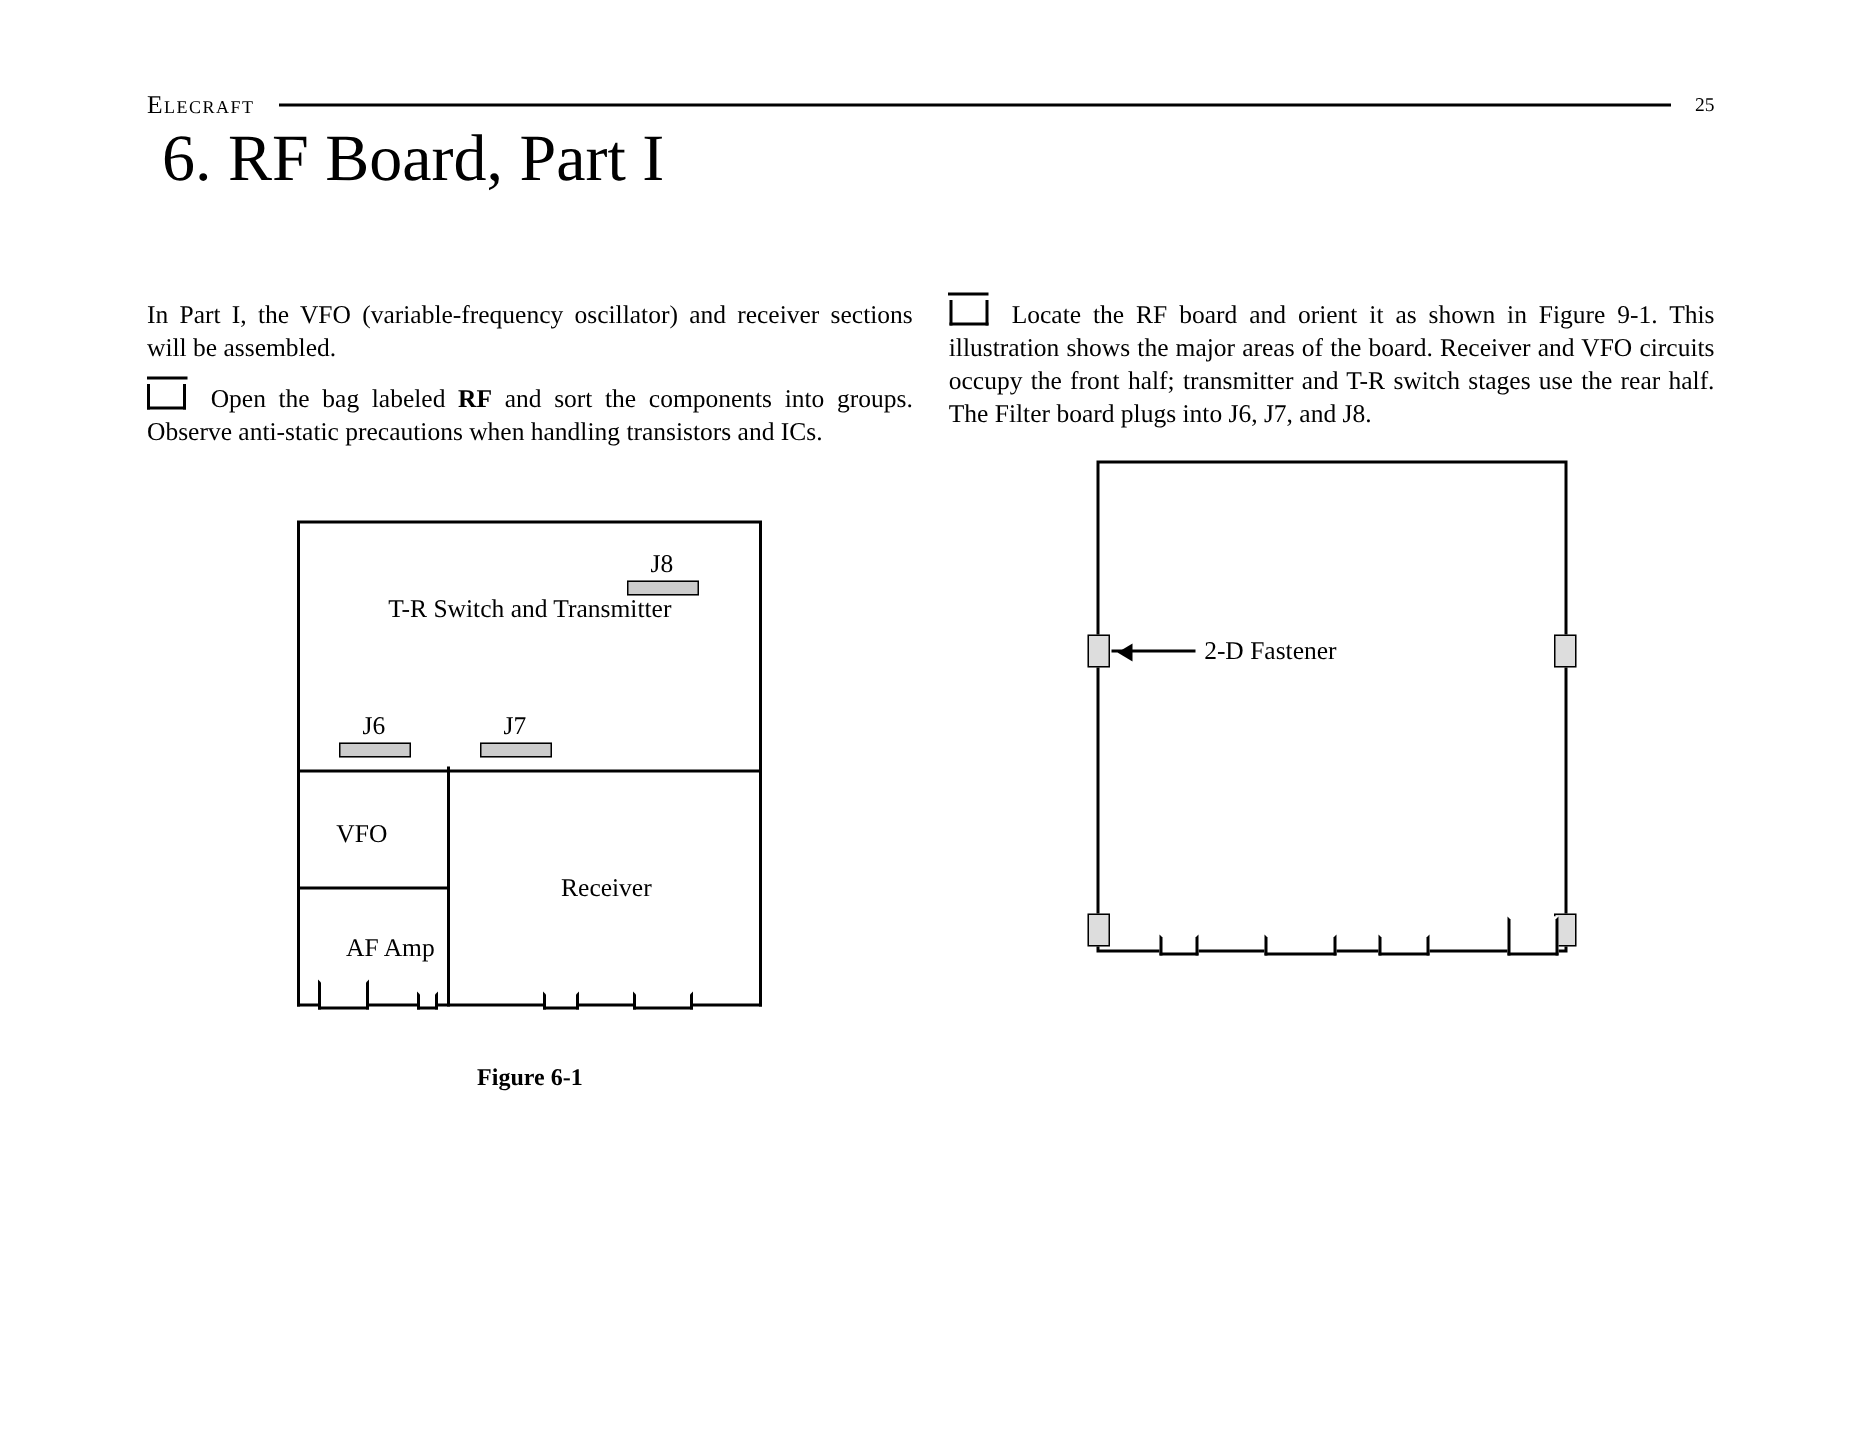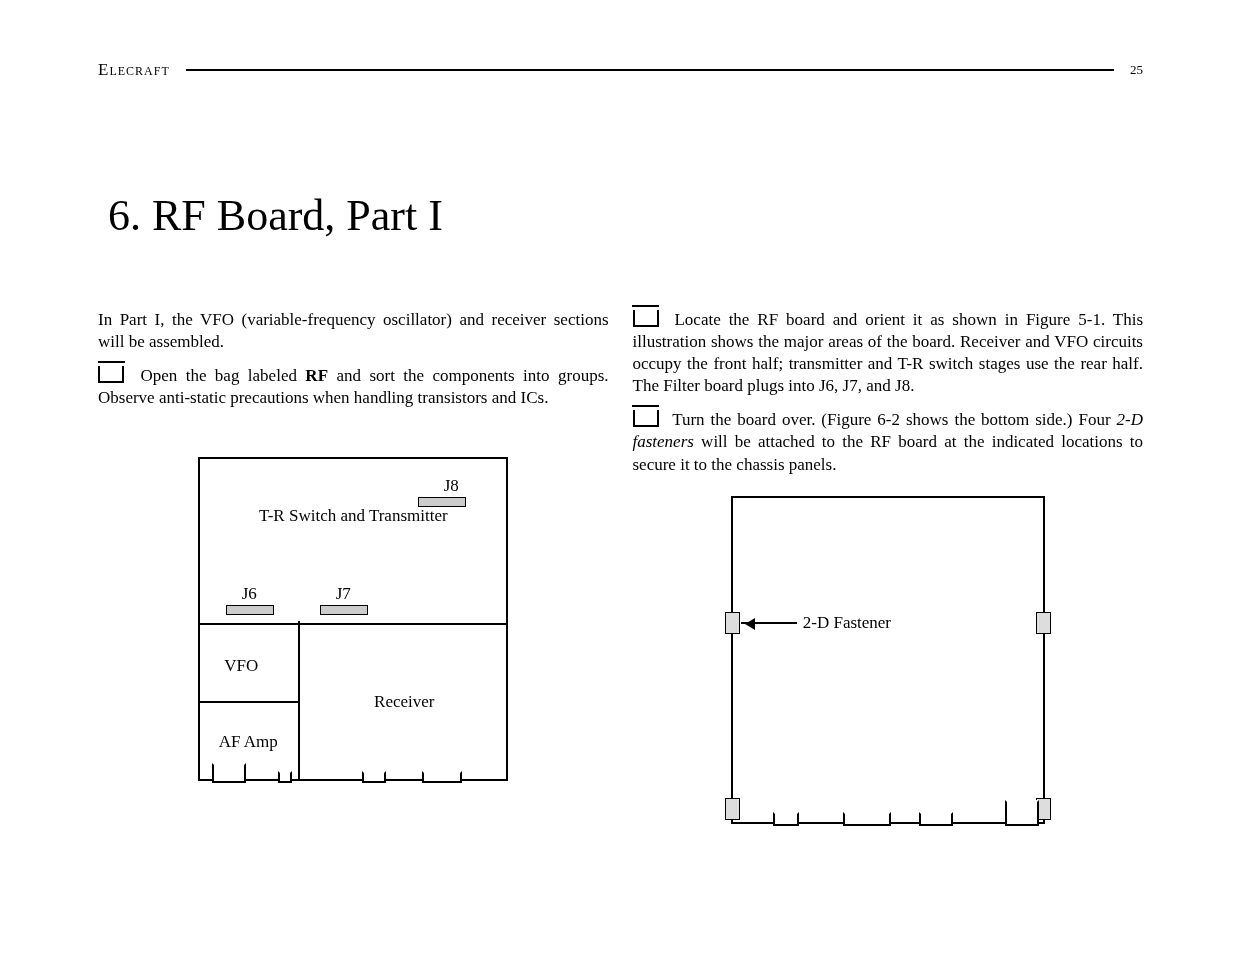--- a/index.html
+++ b/index.html
@@ -11,21 +11,20 @@
     width: 1235px;
     height: 954px;
     box-sizing: border-box;
   }
   .page {
     padding: 60px 92px 40px 98px;
   }
   .header-row {
     display: flex;
     align-items: center;
-    margin-bottom: 110px;
   }
   .brand {
     font-size: 17px;
     letter-spacing: 1px;
     font-variant: small-caps;
     margin-right: 16px;
   }
   .header-rule {
     flex: 1;
     border-top: 2.5px solid #000;
@@ -106,25 +105,25 @@
     border-top: 2px solid #000;
   }
   .label {
     position: absolute;
     font-size: 17px;
     text-align: center;
     line-height: 1.25;
   }
   .f1-tr  { left: 60px; top: 48px; width: 190px; }
   .f1-vfo { left: 0; top: 198px; width: 86px; }
-  .f1-af  { left: 0; top: 274px; width: 100px; }
+  .f1-af  { left: 0; top: 274px; width: 100px; padding-left: 12px; }
   .f1-rx  { left: 100px; top: 234px; width: 212px; }
   .f1-j6l { left: 28px;  top: 126px; width: 46px; }
   .f1-j7l { left: 122px; top: 126px; width: 46px; }
-  .f1-j8l { left: 230px; top: 18px;  width: 46px; }
+  .f1-j8l { left: 220px; top: 18px;  width: 46px; }
   .connector {
     position: absolute;
     width: 46px; height: 8px;
     border: 1.5px solid #000;
     background: #ccc;
   }
   .f1-j6 { left: 28px;  top: 148px; }
   .f1-j7 { left: 122px; top: 148px; }
   .f1-j8 { left: 220px; top: 40px; }
   
@@ -218,33 +217,30 @@
 
             <div class="connector f1-j6"></div>
             <div class="connector f1-j7"></div>
             <div class="connector f1-j8"></div>
           </div>
           <div class="notch f1-n1"></div>
           <div class="notch f1-n2"></div>
           <div class="notch f1-n3"></div>
           <div class="notch f1-n4"></div>
         </div>
+        <div class="fig-caption">Figure  6-1</div>
       </div>
     </div>
 
     <div class="col">
       <p class="para">
         <span class="checkbox"></span>
-        <span>Locate the RF board and orient it as shown in Figure 5-1. This illustration shows the major areas of the board. Receiver and VFO circuits occupy the front half; transmitter and T-R switch stages use the rear half. The Filter board plugs into J6, J7, and J8.</span>
+        <span>Locate the RF board and orient it as shown in Figure 9-1. This illustration shows the major areas of the board. Receiver and VFO circuits occupy the front half; transmitter and T-R switch stages use the rear half. The Filter board plugs into J6, J7, and J8.</span>
       </p>
 
-      <p class="para">
-        <span class="checkbox"></span>
-        <span>Turn the board over. (Figure 6-2 shows the bottom side.) Four </span><span class="italic">2-D fasteners</span><span> will be attached to the RF board at the indicated locations to secure it to the chassis panels.</span>
-      </p>
 
       <div class="fig-wrap fig2-wrap">
         <div class="fig2">
           <div class="f2-box"></div>
           <div class="fastener f2-f1"></div>
           <div class="fastener f2-f2"></div>
           <div class="fastener f2-f3"></div>
           <div class="fastener f2-f4"></div>
           <div class="f2-arrow"></div>
           <div class="label f2-label">2-D Fastener</div>

